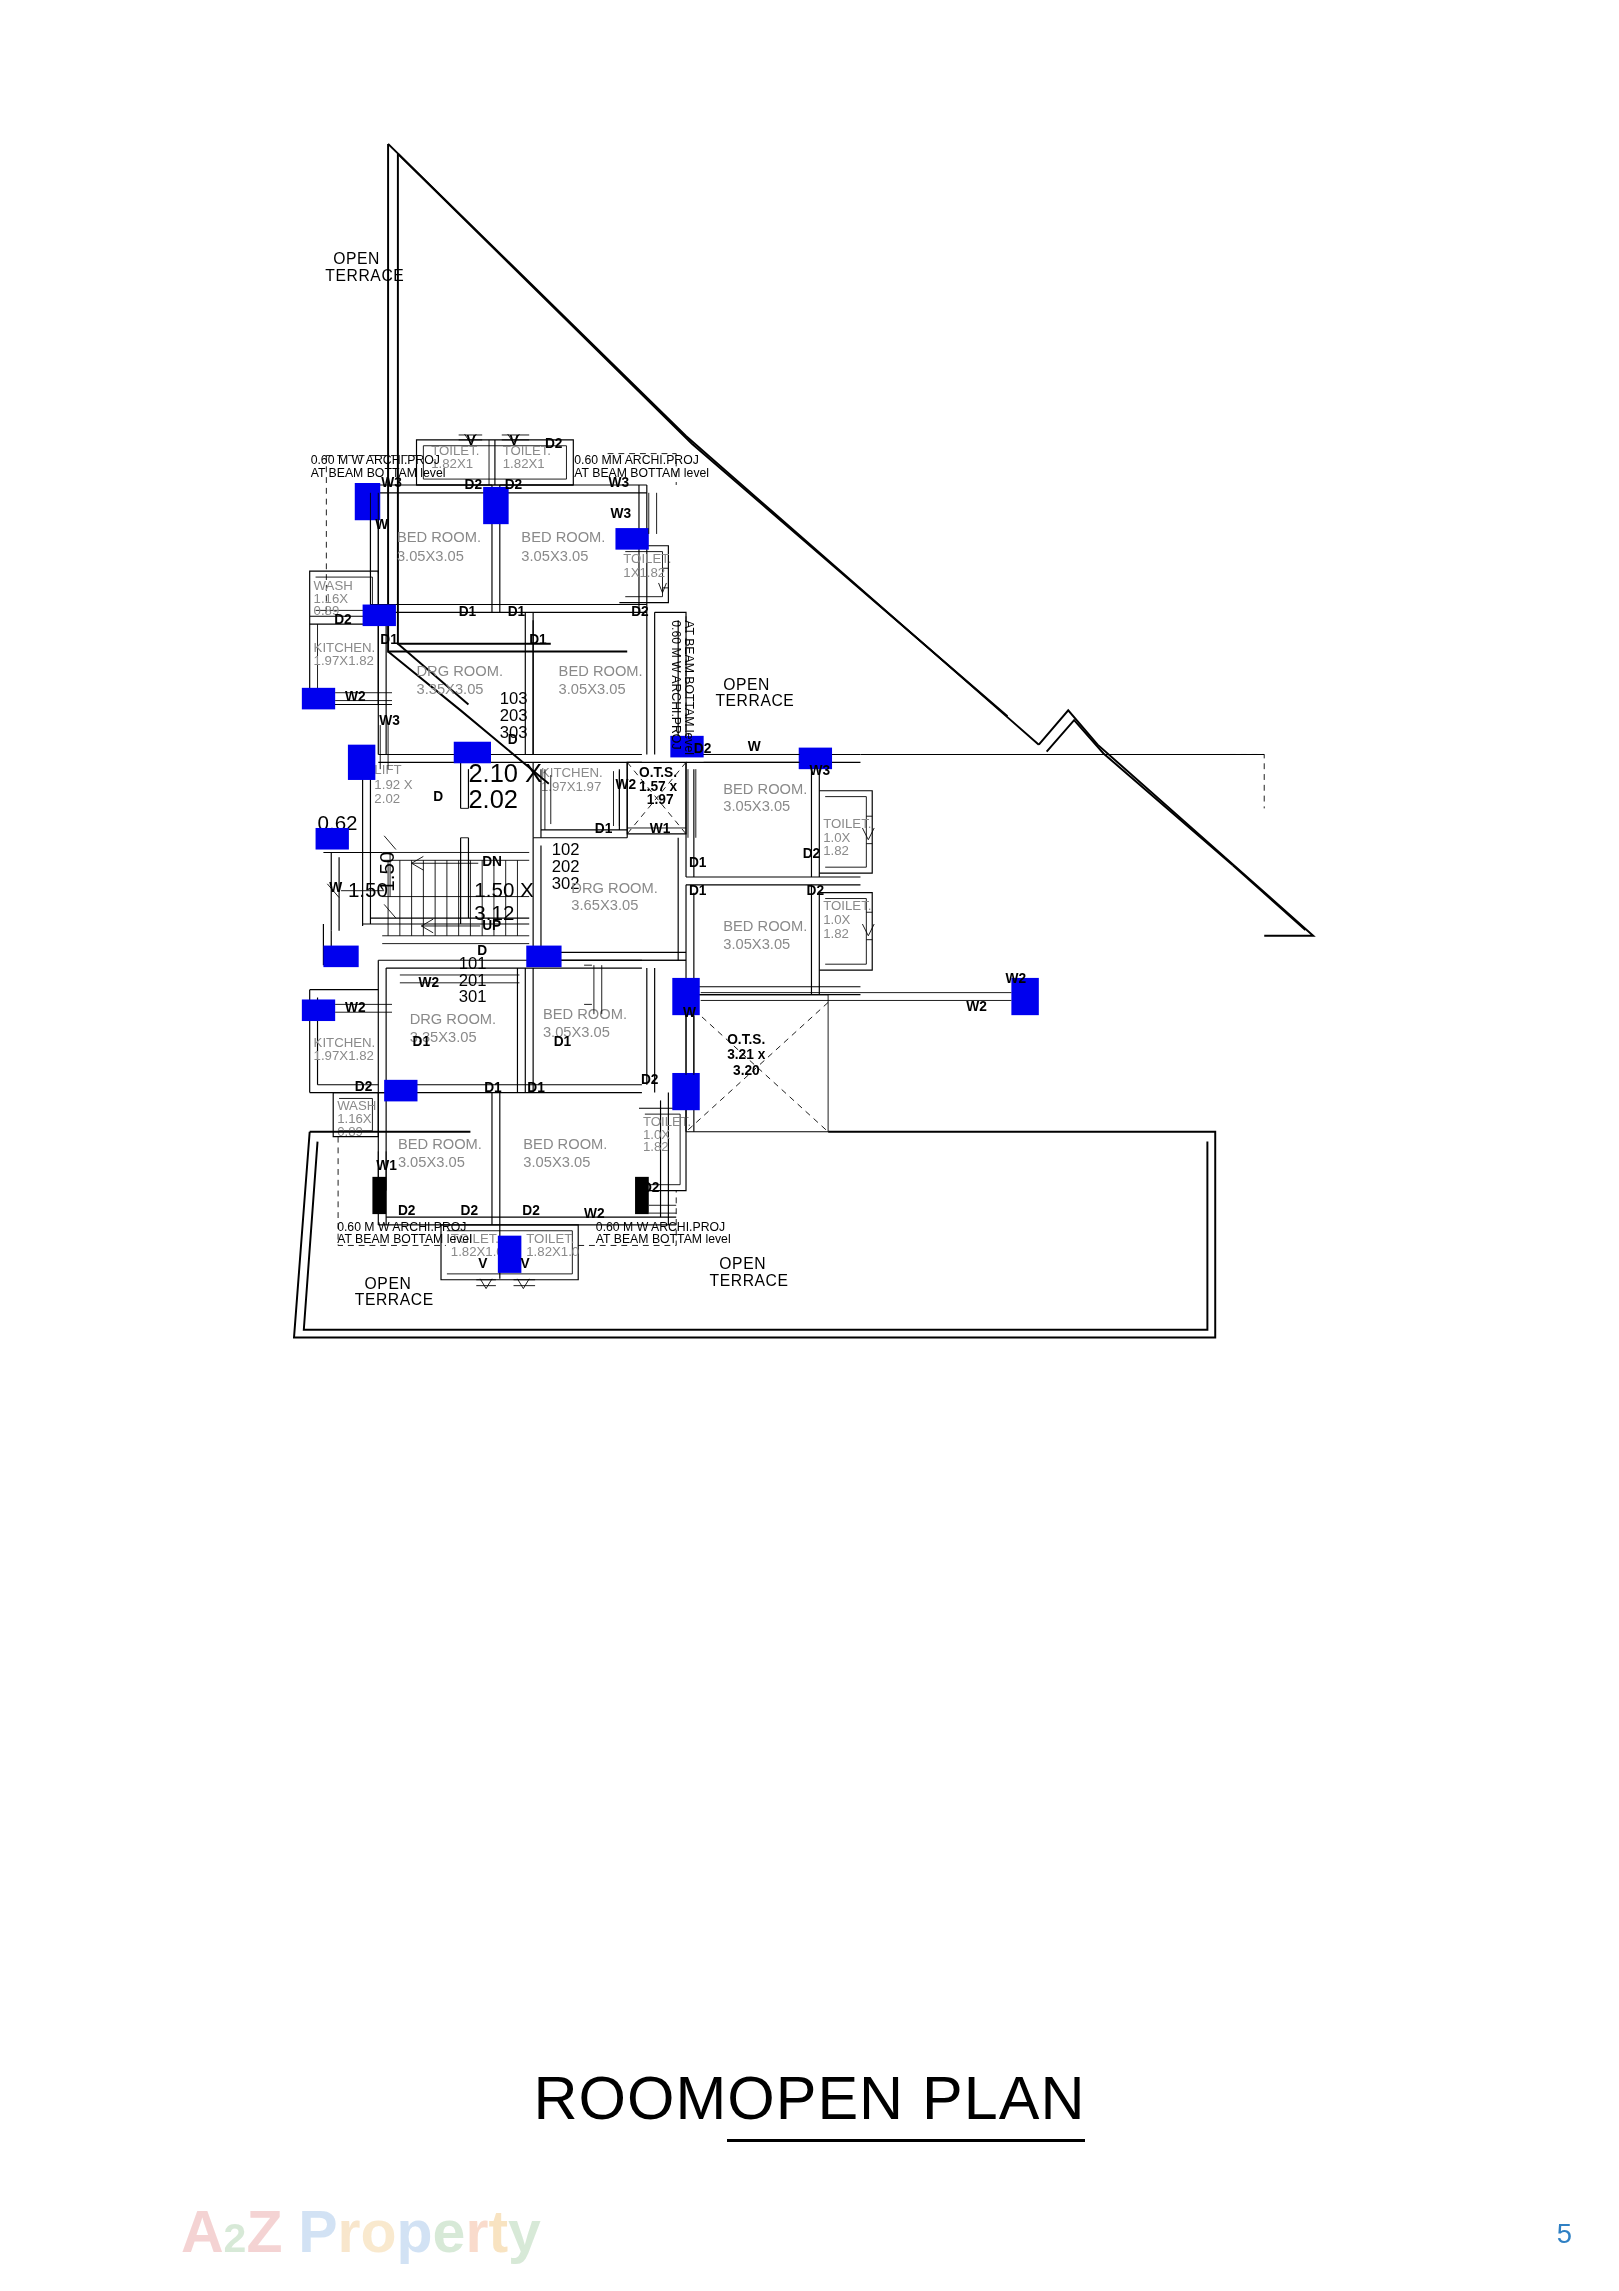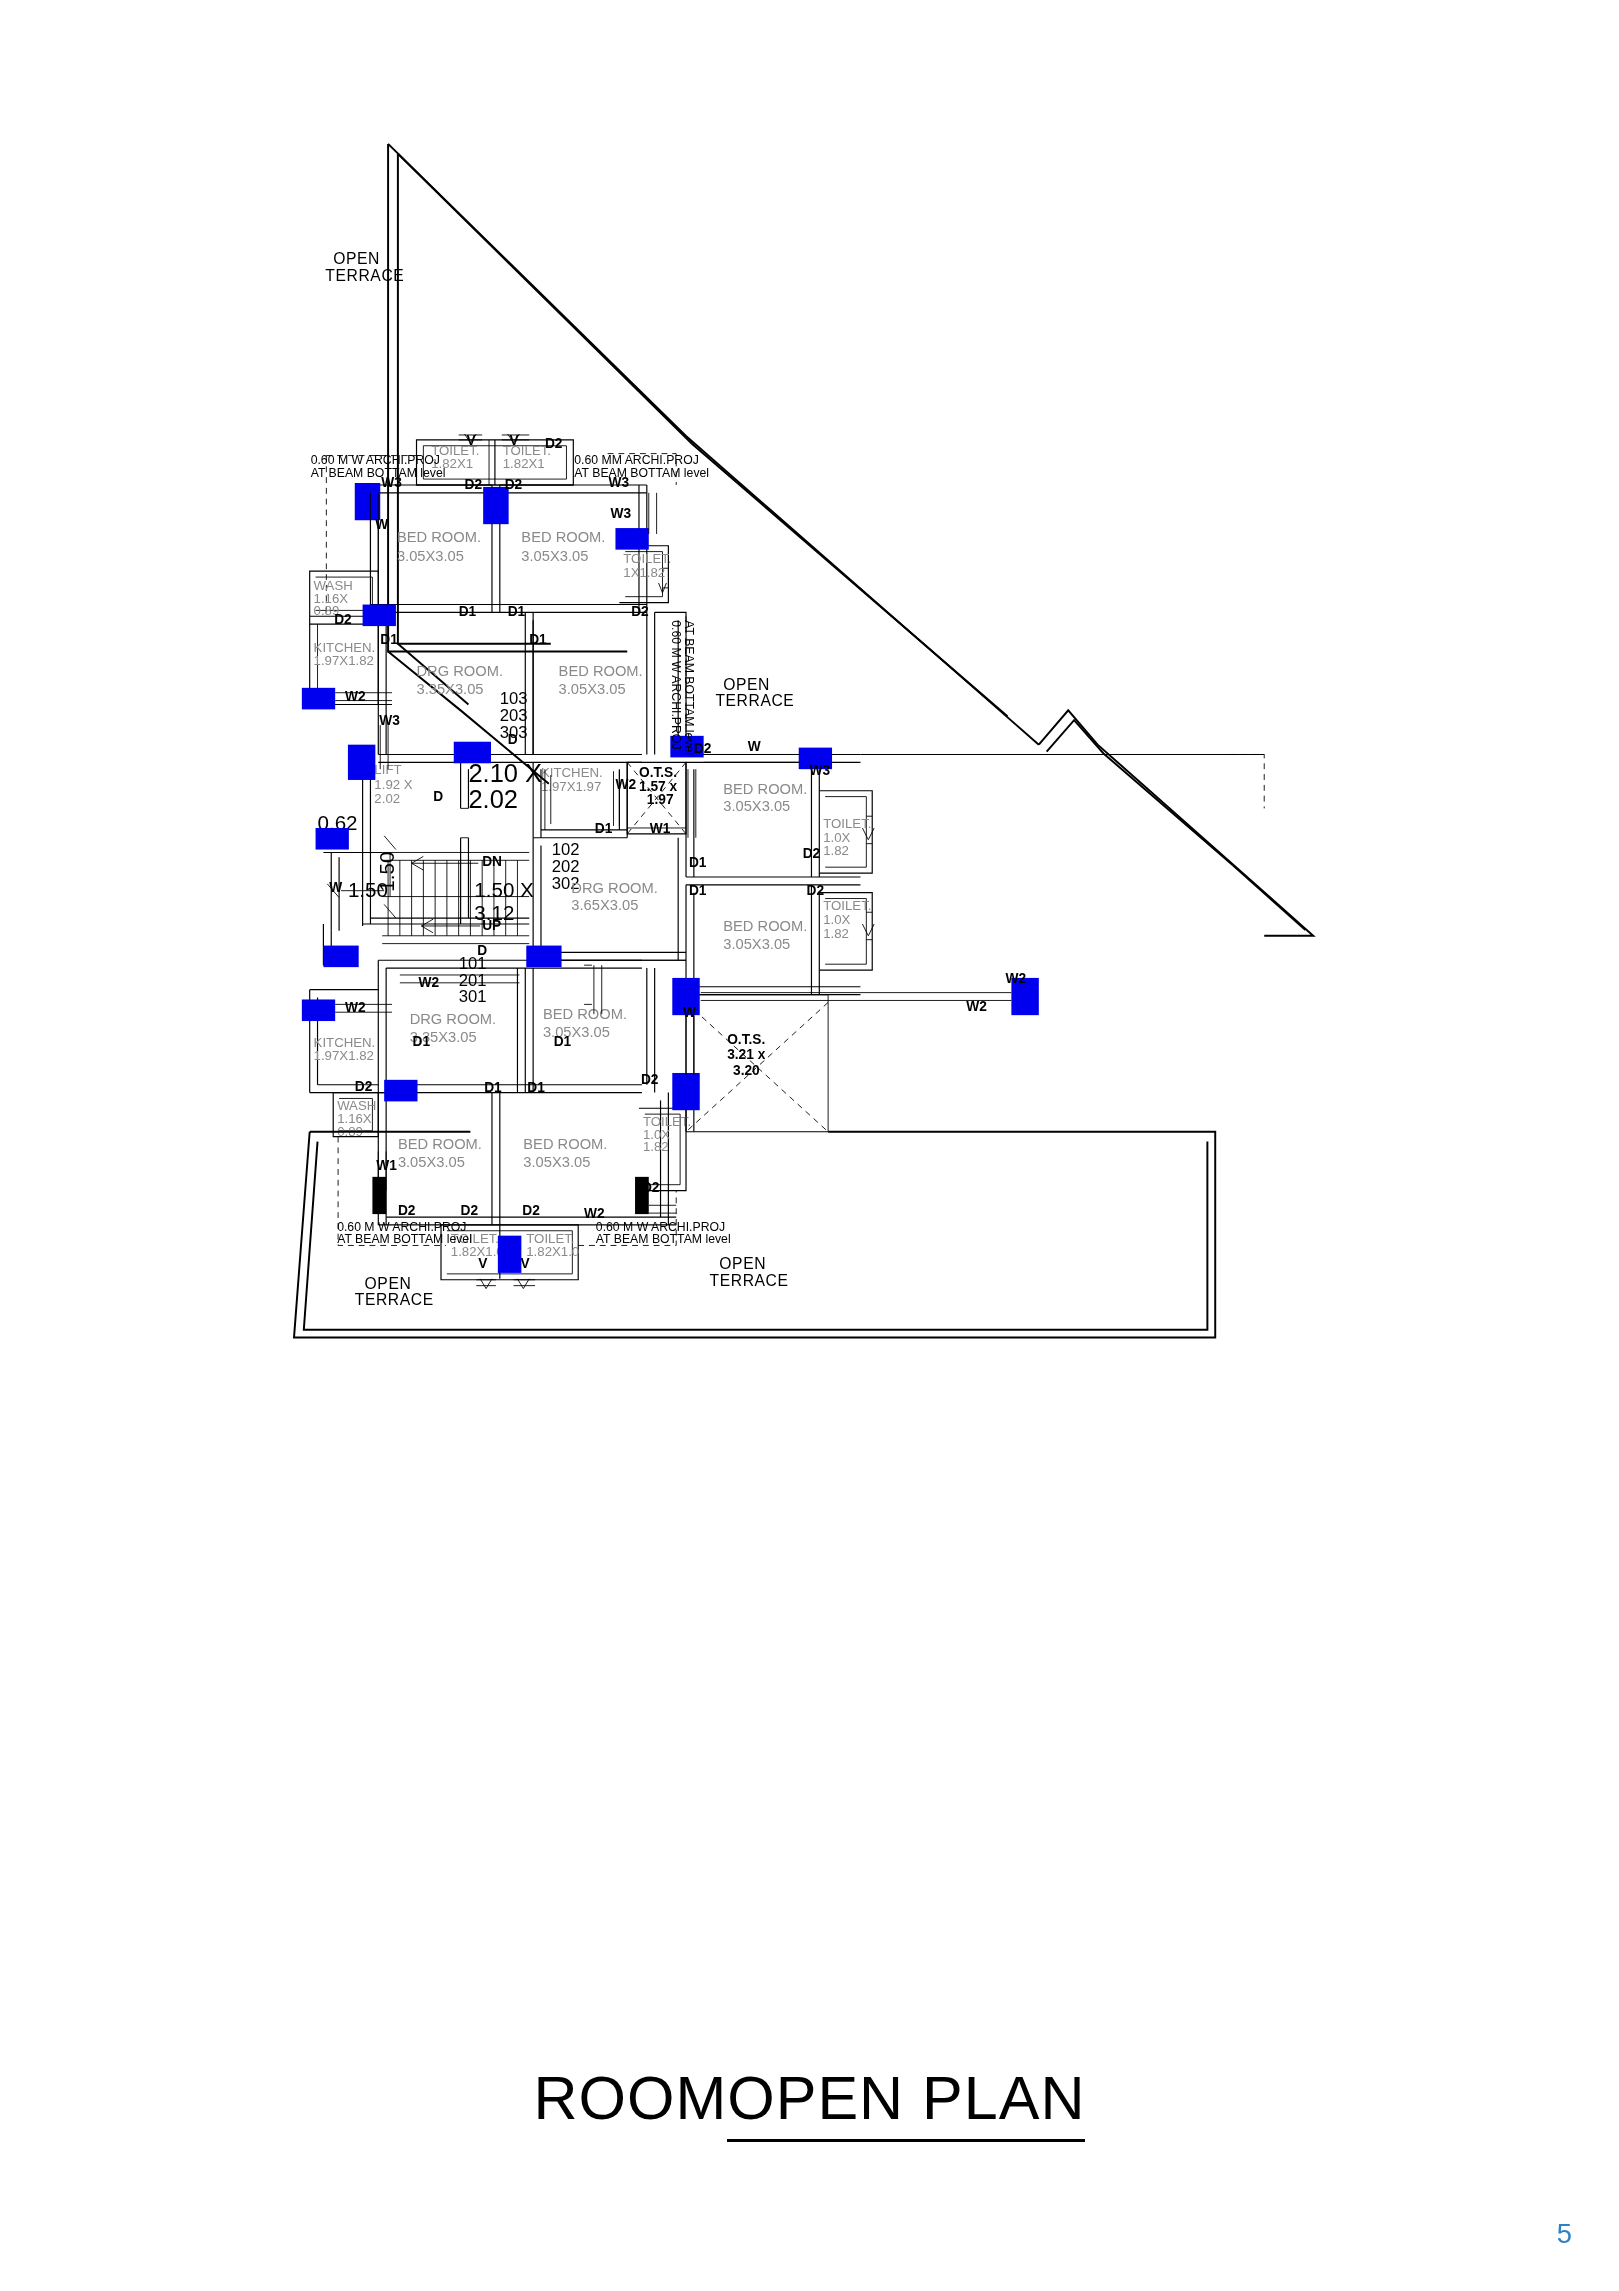--- a/index.html
+++ b/index.html
@@ -631,17 +631,18 @@
       <text class="t-note" x="608" y="1244">AT BEAM BOTTAM level</text>
     </g>
 
   </svg>
 
 
   <div id="title-block">
     <span class="title-text t-part1">ROOM </span><span class="title-text t-part2">OPEN PLAN</span>
   </div>
 
+  <div id="footer-logo"><span class="lg-a">A</span><span class="lg-2">2</span><span class="lg-z">Z</span><span class="lg-sp"></span><span class="lg-p">P</span><span class="lg-r">r</span><span class="lg-o">o</span><span class="lg-p2">p</span><span class="lg-e">e</span><span class="lg-r2">r</span><span class="lg-t">t</span><span class="lg-y">y</span></div>
 
   <div id="page-num">5</div>
 
 </div>
 
 
 </body></html>

